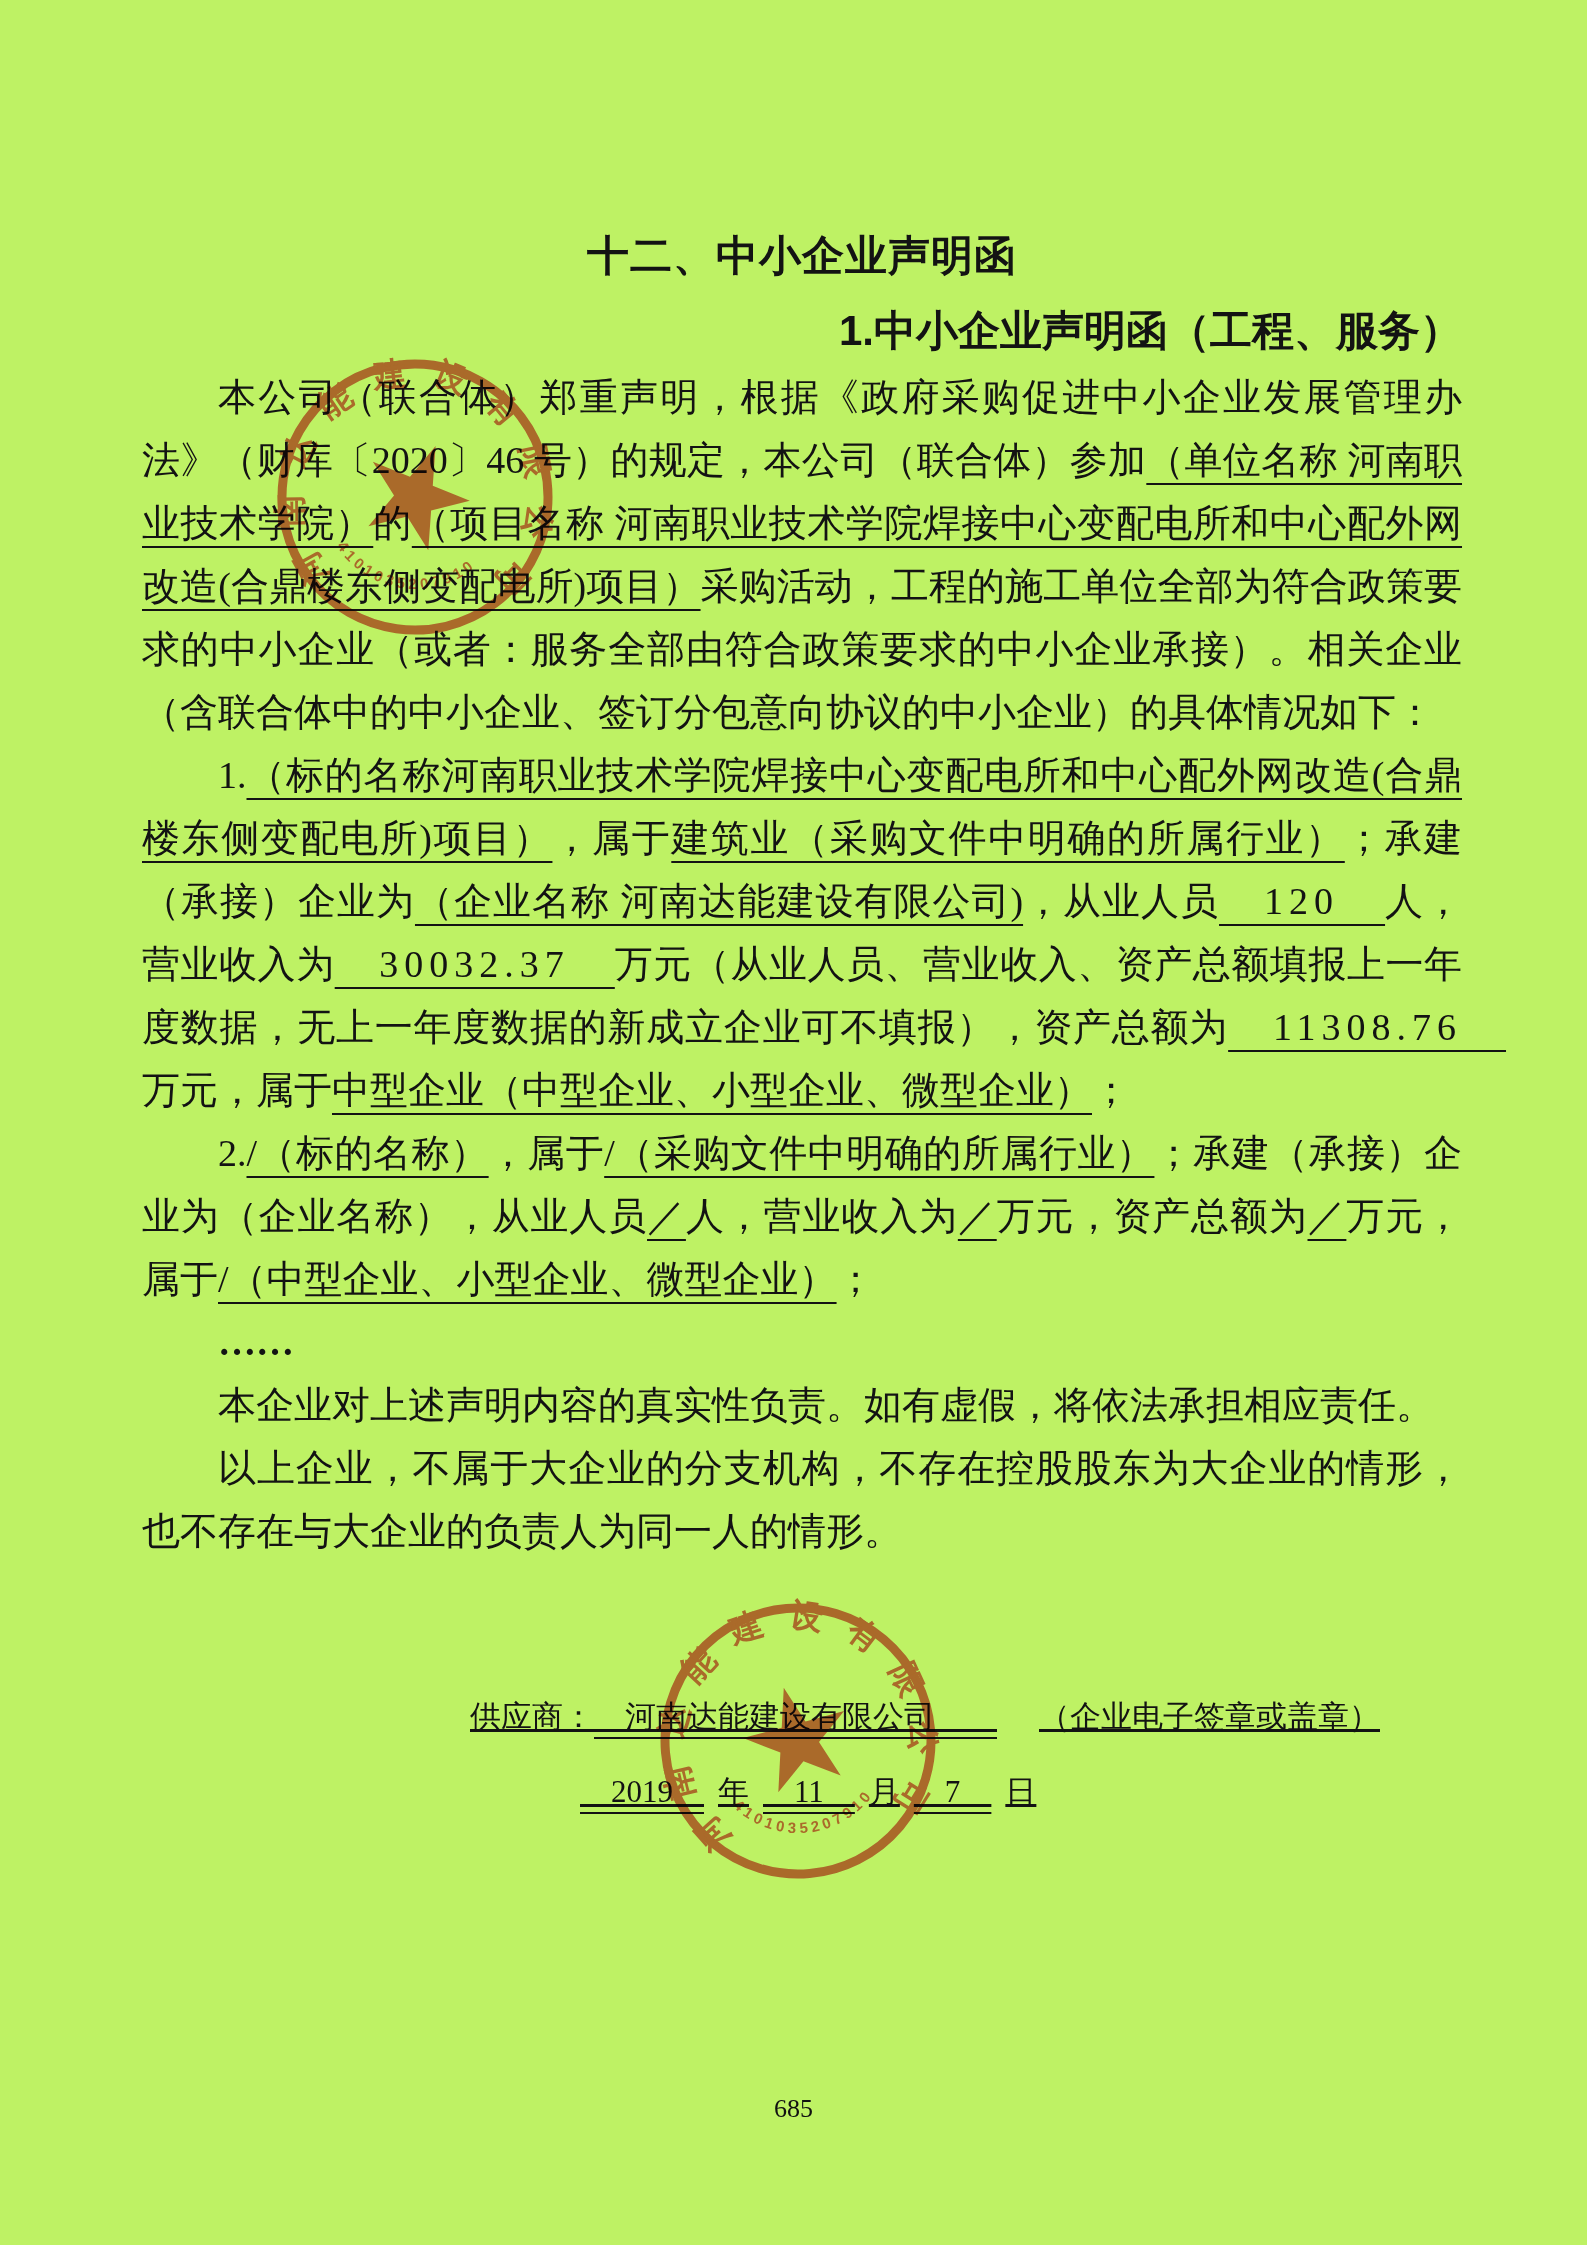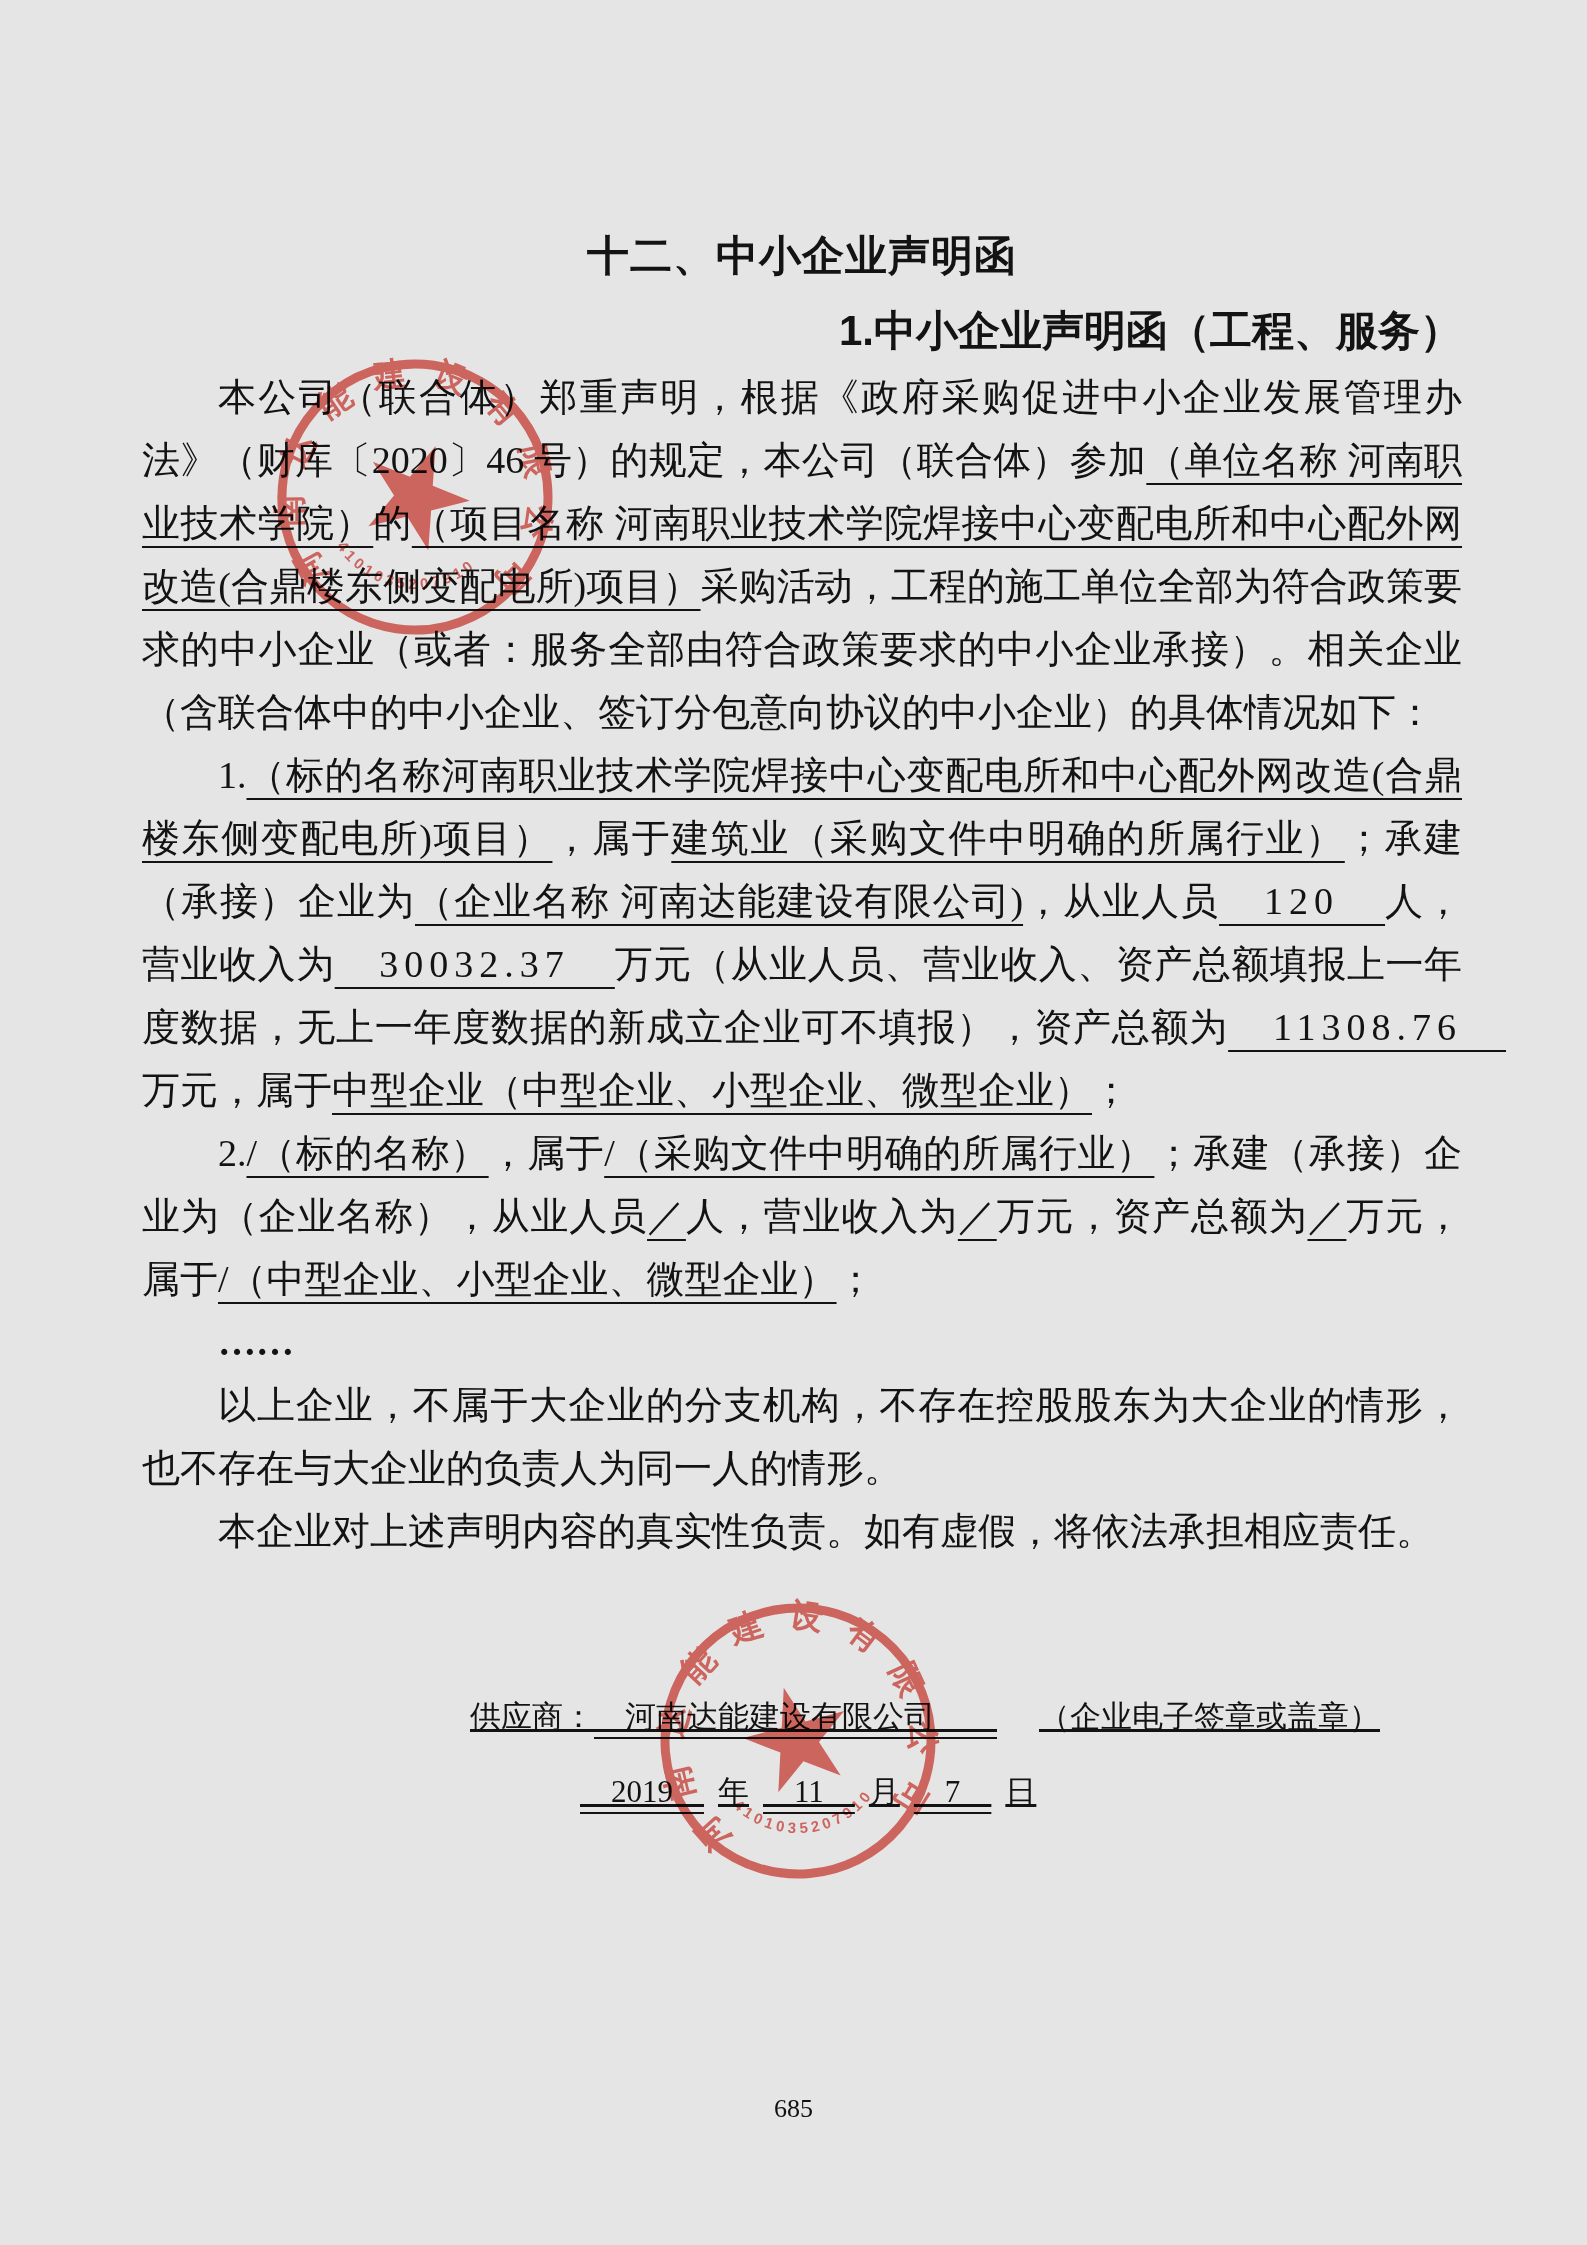--- a/index.html
+++ b/index.html
@@ -1,19 +1,19 @@
 <!DOCTYPE html>
 <html><head>
 <meta charset="utf-8">
 <style>
   html, body { margin:0; padding:0; background:#ffffff; }
   .page {
     position:relative;
     width:1587px; height:2245px;
-    background:#e5e5e5;
+    background:#bef264;
     overflow:hidden;
     font-family:"Liberation Serif","DejaVu Serif",serif;
     color:#131313;
   }
   .content { position:absolute; left:142px; top:0; width:1320px; }
   .title {
     margin:0; padding-top:230px;
     font-family:"Liberation Sans","DejaVu Sans",sans-serif;
     font-size:42px; line-height:52px; font-weight:700;
     text-align:center; letter-spacing:1px;
@@ -78,22 +78,22 @@
 <div class="page">
   <div class="content">
     <h1 class="title">十二、中小企业声明函</h1>
     <h2 class="subtitle">1.中小企业声明函（工程、服务）</h2>
 
     <div class="body-text">
         <p class="para"><span class="">本公司（联合体）郑重声明，根据《政府采购促进中小企业发展管理办法》（财库〔2020〕46 号）的规定，本公司（联合体）参加</span><span class="u">（单位名称 河南职业技术学院）</span><span class="">的</span><span class="u">（项目名称 河南职业技术学院焊接中心变配电所和中心配外网改造(合鼎楼东侧变配电所)项目）</span><span class="">采购活动，工程的施工单位全部为符合政策要求的中小企业（或者：服务全部由符合政策要求的中小企业承接）。相关企业（含联合体中的中小企业、签订分包意向协议的中小企业）的具体情况如下：</span></p>
         <p class="para"><span class="">1.</span><span class="u">（标的名称河南职业技术学院焊接中心变配电所和中心配外网改造(合鼎楼东侧变配电所)项目）</span><span class="">，属于</span><span class="u">建筑业（采购文件中明确的所属行业）</span><span class="">；承建（承接）企业为</span><span class="u">（企业名称 河南达能建设有限公司)</span><span class="">，从业人员</span><span class="u num">　120　</span><span class="">人，营业收入为</span><span class="u num">　30032.37　</span><span class="">万元（从业人员、营业收入、资产总额填报上一年度数据，无上一年度数据的新成立企业可不填报），资产总额为</span><span class="u num">　11308.76　</span><span class="">万元，属于</span><span class="u">中型企业（中型企业、小型企业、微型企业）</span><span class="">；</span></p>
         <p class="para"><span class="">2.</span><span class="u">/（标的名称）</span><span class="">，属于</span><span class="u">/（采购文件中明确的所属行业）</span><span class="">；承建（承接）企业为（企业名称），从业人员</span><span class="u">／</span><span class="">人，营业收入为</span><span class="u">／</span><span class="">万元，资产总额为</span><span class="u">／</span><span class="">万元，属于</span><span class="u">/（中型企业、小型企业、微型企业）</span><span class="">；</span></p>
         <p class="para"><span class="b">……</span></p>
+        <p class="para"><span class="">本企业对上述声明内容的真实性负责。如有虚假，将依法承担相应责任。</span></p>
         <p class="para"><span class="">以上企业，不属于大企业的分支机构，不存在控股股东为大企业的情形，也不存在与大企业的负责人为同一人的情形。</span></p>
-        <p class="para"><span class="">本企业对上述声明内容的真实性负责。如有虚假，将依法承担相应责任。</span></p>
       </div>
 
     <div class="signature">
       <div class="sig-line1">
         <span>供应商：</span><span class="u">　河南达能建设有限公司　　</span><span class="seal-note">（企业电子签章或盖章）</span>
       </div>
       <div class="sig-line2">
         <span class="u">　2019　</span><span class="date-label">年</span><span class="u">　11　</span><span class="date-label">月</span><span class="u">　7　</span><span class="date-label">日</span>
       </div>
     </div>

